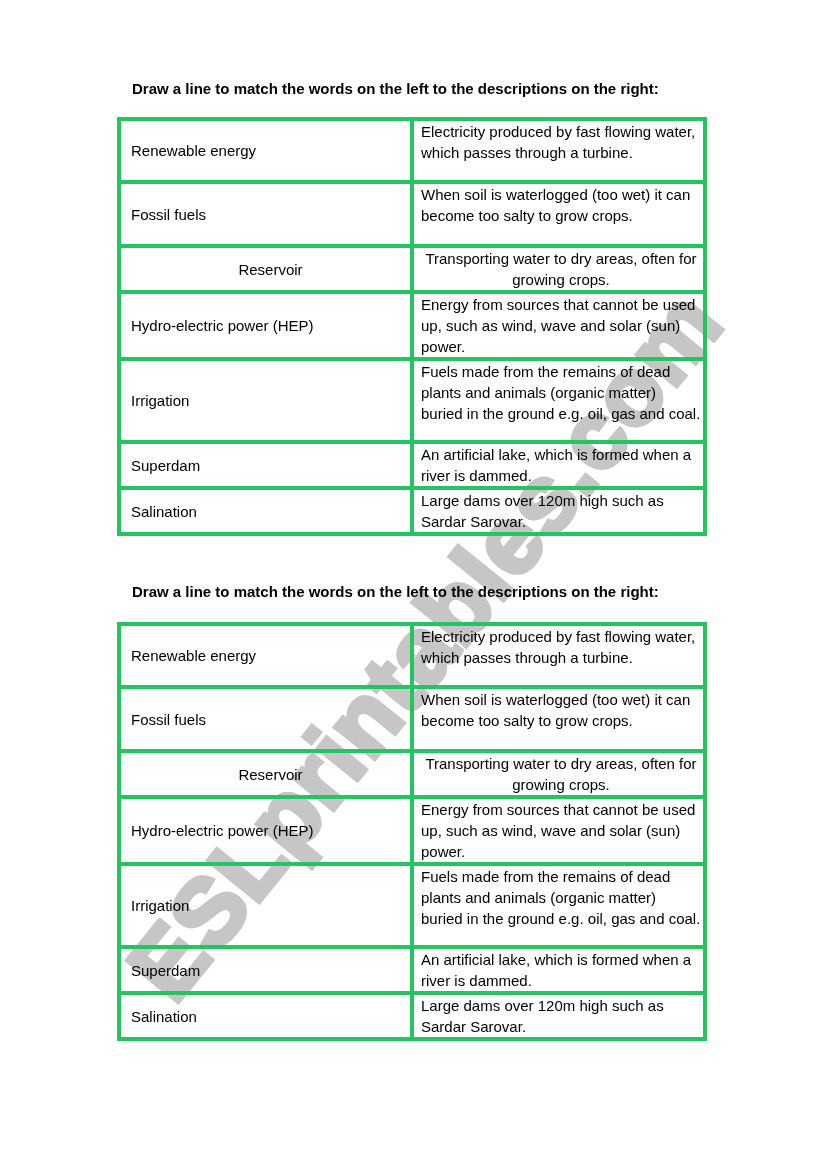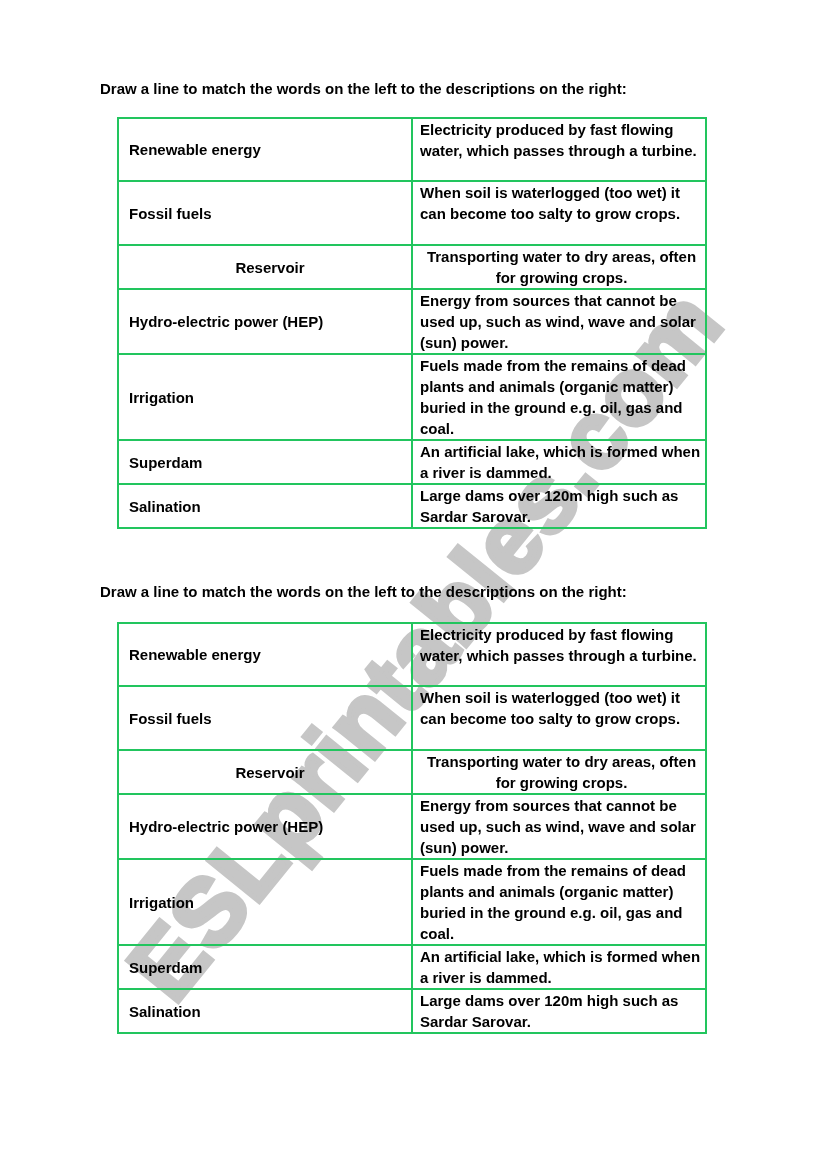--- a/index.html
+++ b/index.html
@@ -24,44 +24,44 @@
     font-weight: bold;
     letter-spacing: 1px;
     color: #c6c6c6;
     -webkit-text-stroke: 5px #c6c6c6;
     white-space: nowrap;
     z-index: 0;
     user-select: none;
   }
   .title {
     position: absolute;
-    left: 100px;
+    left: 132px;
     width: 640px;
     font-size: 15px;
     font-weight: bold;
     z-index: 1;
   }
   .title-1 { top: 80px; }
   .title-2 { top: 583px; }
   .match-table {
     position: absolute;
     left: 117px;
     width: 590px;
     border-collapse: collapse;
     table-layout: fixed;
     z-index: 1;
     background: transparent;
   }
   .table-1 { top: 117px; }
   .table-2 { top: 622px; }
   .match-table td {
-    border: 2px solid #22c55e;
+    border: 4px solid #22c55e;
     width: 50%;
     font-size: 15px;
-    font-weight: bold;
+    font-weight: normal;
     line-height: 21px;
     background: transparent;
   }
   .match-table td.term {
     vertical-align: middle;
     padding-left: 10px;
   }
   .match-table td.desc {
     vertical-align: top;
     padding: 0 2px 0 7px;

